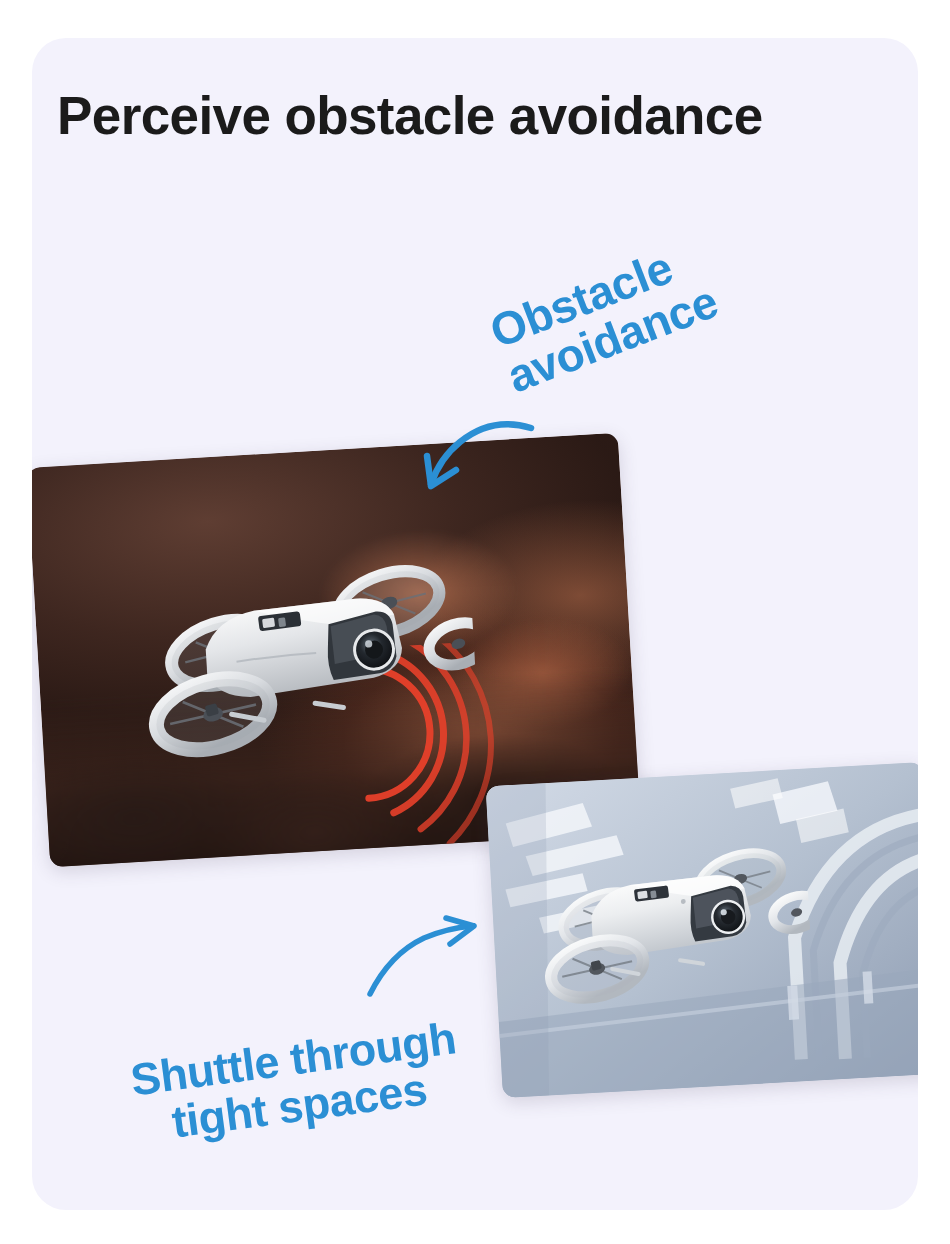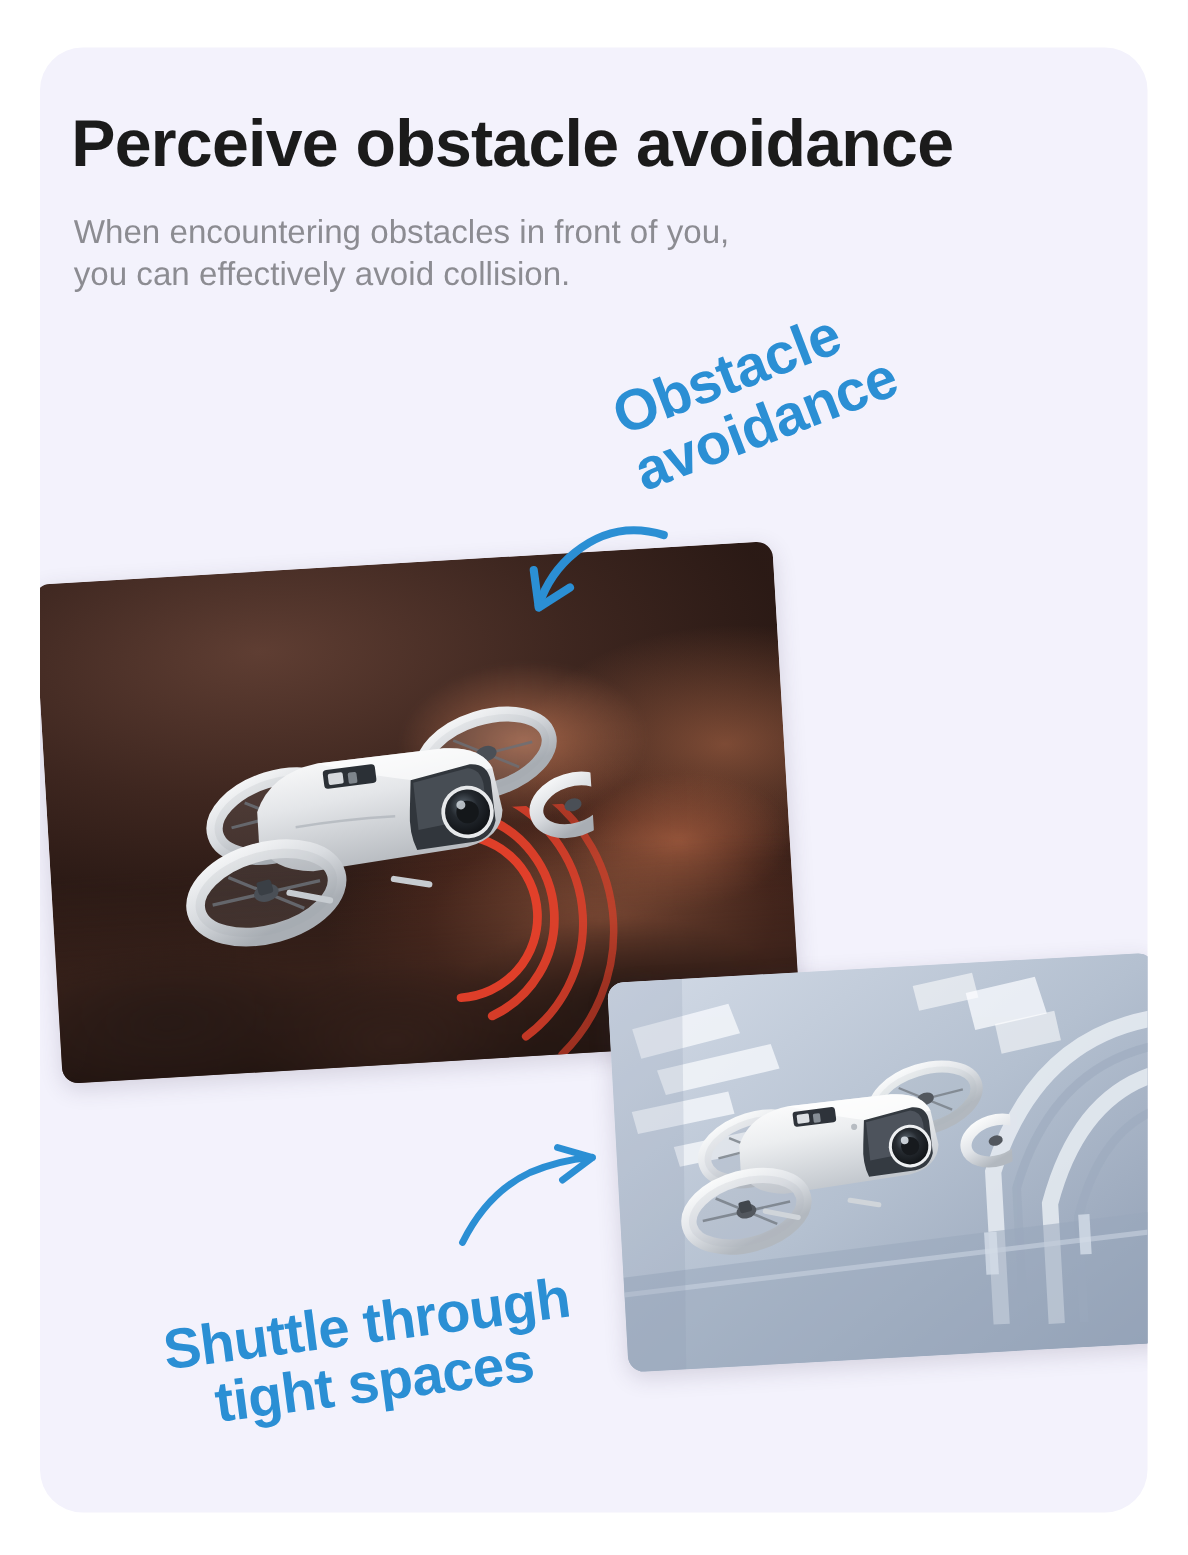--- a/index.html
+++ b/index.html
@@ -152,22 +152,20 @@
   #arrow-obstacle { left: 386px; top: 366px; }
   #arrow-tight   { left: 330px; top: 876px; }
 </style>
 </head>
 <body>
 
 <div id="promo-card">
 
   <h1 id="headline">Perceive obstacle avoidance</h1>
 
-  <p id="subhead">When encountering obstacles in front of you,
-you can effectively avoid collision.</p>
 
   <div id="photo-canyon" class="photo">
     <div id="canyon-rockface"></div>
     <div id="canyon-ground"></div>
 
     <svg id="sonar-waves" viewBox="0 0 230 230">
       <g fill="none" stroke="#e8402a" stroke-linecap="round">
         <path d="M14 20 A 62 62 0 0 1 14 150" stroke-width="7" opacity=".95"></path>
         <path d="M38 6  A 86 86 0 0 1 38 166" stroke-width="7" opacity=".9"></path>
         <path d="M64 -4 A 112 112 0 0 1 64 184" stroke-width="6.5" opacity=".8"></path>

